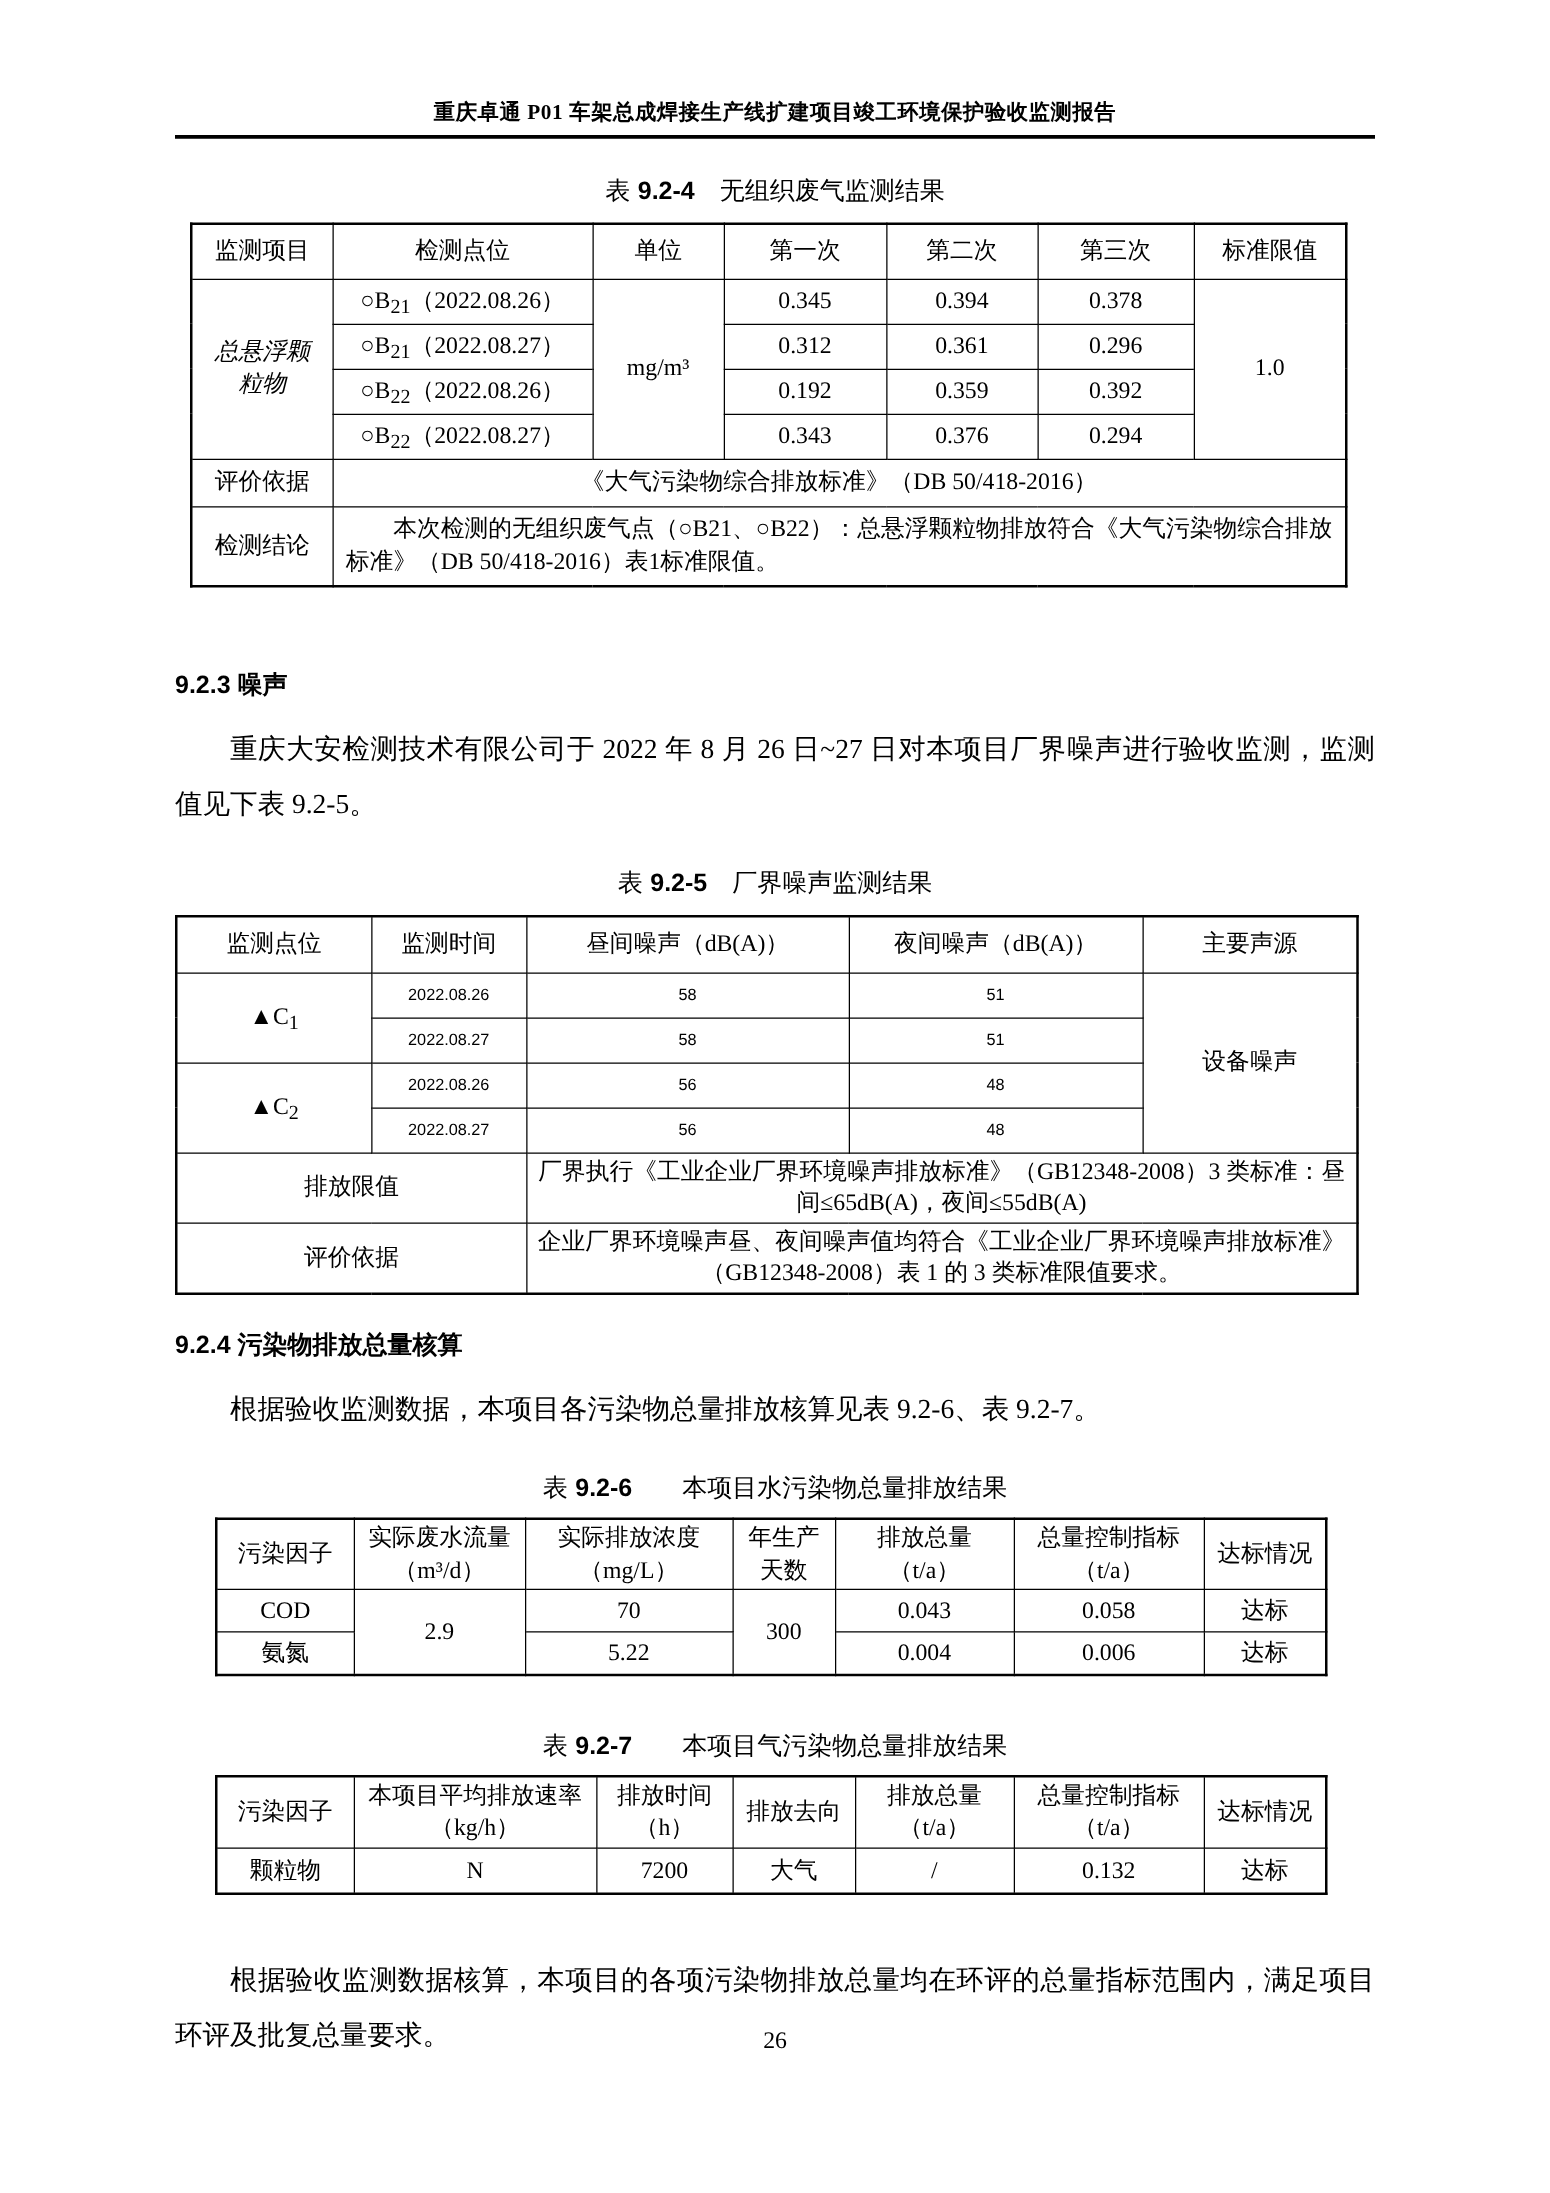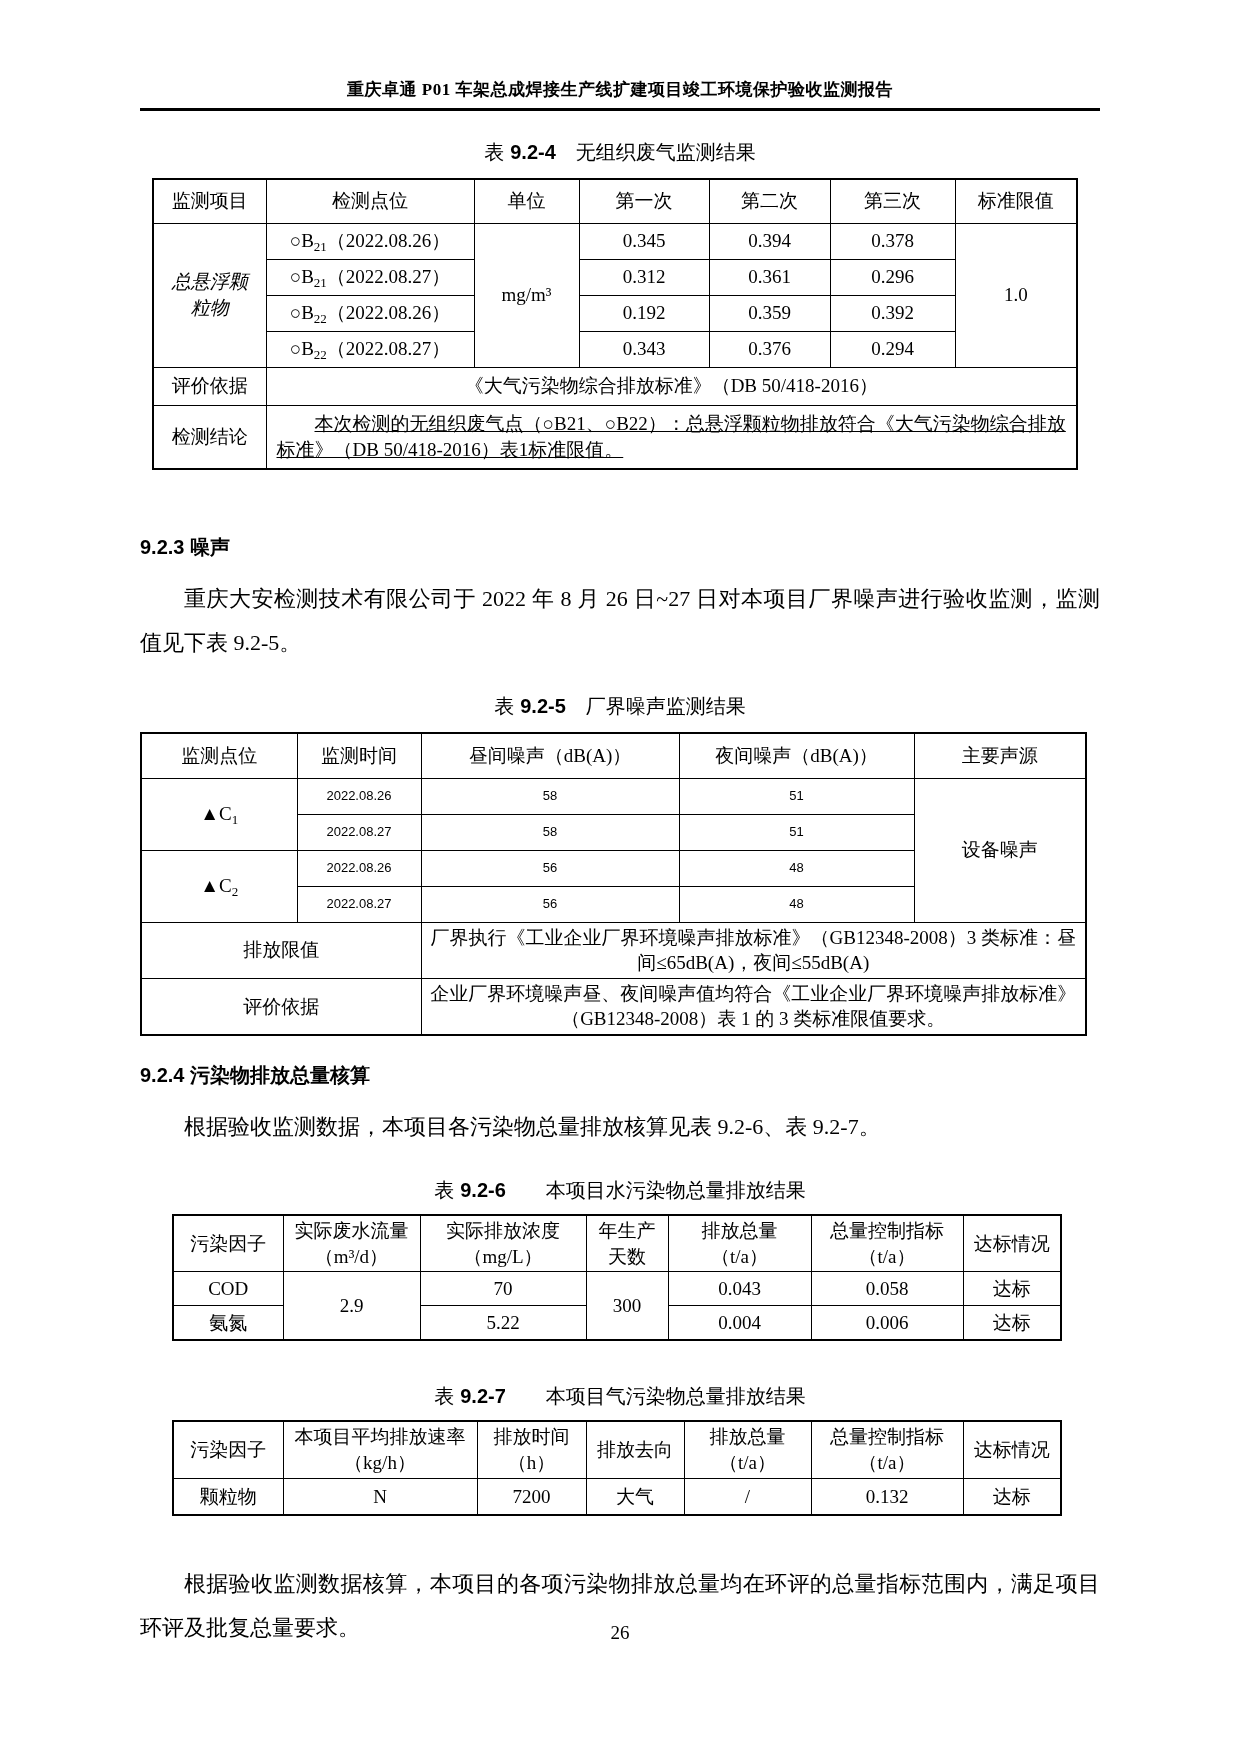--- a/index.html
+++ b/index.html
@@ -18,23 +18,23 @@
   .table-title.wide-gap .t-text{margin-left:2em;}
   table.tbl{border-collapse:collapse;border:2px solid #000;font-size:19px;table-layout:fixed;}
   table.tbl td,table.tbl th{
     border:1.5px solid #000;font-weight:normal;text-align:center;
     vertical-align:middle;padding:2px 6px;box-sizing:border-box;line-height:1.35;
   }
   table.gas{width:924px;margin:12px 0 0 12px;}
   table.noise{width:945px;margin:12px 0 0 0;}
   table.water{width:888px;margin:10px 0 0 32px;}
   table.air{width:888px;margin:10px 0 0 32px;}
-  .sub{font-size:13px;vertical-align:-4px;line-height:1;}
+  .sub{font-size:16px;vertical-align:-4px;line-height:1;}
   .bnum{font-family:"Liberation Sans","DejaVu Sans",sans-serif;font-weight:bold;font-size:13px;}
-  .left-text{text-align:left !important;text-indent:2em;line-height:27px;padding:5px 10px !important;text-decoration:underline;}
+  .left-text{text-align:left !important;text-indent:2em;line-height:27px;padding:5px 10px !important;}
   .gas-item{padding:0 14px !important;font-style:italic;}
   h3.section{
     font-family:"Liberation Sans","DejaVu Sans",sans-serif;
     font-size:20px;font-weight:bold;margin:64px 0 0 0;
   }
   h3.section.second{margin-top:26px;}
   .para{font-size:22px;line-height:44px;text-indent:2em;margin:16px 0 0 0;text-align:justify;}
   .para.closing{margin-top:46px;}
   .page-num{position:absolute;bottom:110px;left:0;right:0;text-align:center;font-size:19px;}
 </style>

